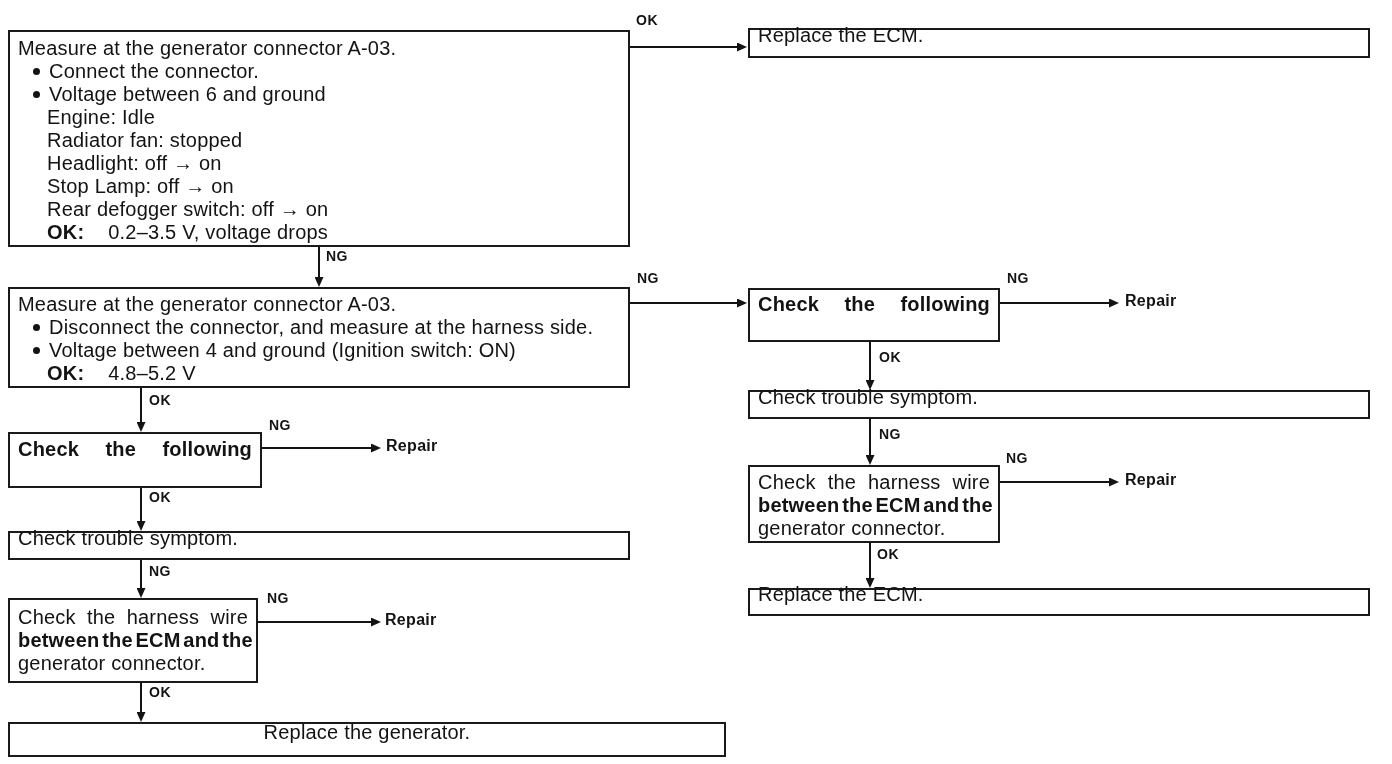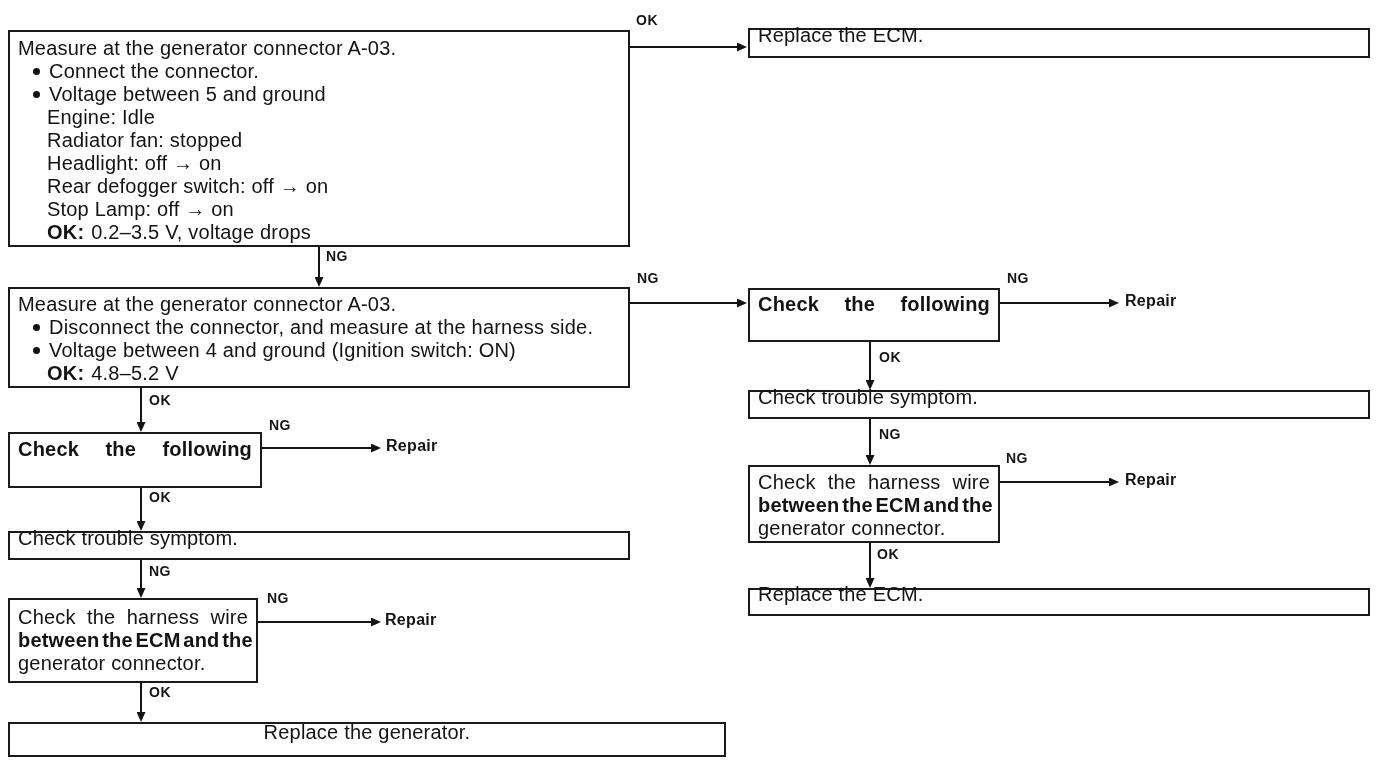--- a/index.html
+++ b/index.html
@@ -12,21 +12,21 @@
     position:absolute; box-sizing:border-box; background:#fff;
     border:2px solid #1a1a1a; font-size:20px; line-height:23px;
     padding:5px 8px; letter-spacing:0.2px;
   }
   .single { display:flex; align-items:center; padding-top:0; padding-bottom:15px; }
   .bold { font-weight:bold; }
   .ln { white-space:nowrap; }
   .fill { text-align:justify; text-align-last:justify; white-space:normal; }
   .tight { word-spacing:-3px;font-weight:bold; }
   .sub { padding-left:29px; }
-  .okv { margin-left:7px; }
+  .okv { margin-left:24px; }
   .bullet {
     display:inline-block; width:7px; height:7px; border-radius:50%;
     background:#131313; margin:0 9px 2px 15px; vertical-align:middle;
   }
   .lbl { position:absolute; font-size:14px; font-weight:600; letter-spacing:0.5px; }
   .repair { position:absolute; font-size:16px; font-weight:bold; letter-spacing:0.3px; }
 
   
   #b1 { left:8px;   top:30px;  width:622px; height:217px; }
   #b2 { left:8px;   top:287px; width:622px; height:101px; padding-top:4px; }
@@ -87,26 +87,26 @@
       <line x1="141" y1="488" x2="141" y2="522" marker-end="url(#ah)"></line>
       <line x1="141" y1="560" x2="141" y2="589" marker-end="url(#ah)"></line>
       <line x1="258" y1="622" x2="372" y2="622" marker-end="url(#ah)"></line>
       <line x1="141" y1="683" x2="141" y2="713" marker-end="url(#ah)"></line>
     </g>
   </svg>
 
   <div class="box" id="b1">
     <div class="ln">Measure at the generator connector A-03.</div>
     <div class="ln"><span class="bullet"></span><span>Connect the connector.</span></div>
-    <div class="ln"><span class="bullet"></span><span>Voltage between 5 and ground</span></div>
+    <div class="ln"><span class="bullet"></span><span>Voltage between 6 and ground</span></div>
     <div class="ln sub">Engine: Idle</div>
     <div class="ln sub">Radiator fan: stopped</div>
     <div class="ln sub">Headlight: off → on</div>
+    <div class="ln sub">Stop Lamp: off → on</div>
     <div class="ln sub">Rear defogger switch: off → on</div>
-    <div class="ln sub">Stop Lamp: off → on</div>
     <div class="ln sub"><span class="bold">OK:</span><span class="okv">0.2–3.5 V, voltage drops</span></div>
   </div>
 
   <div class="box" id="b2">
     <div class="ln">Measure at the generator connector A-03.</div>
     <div class="ln"><span class="bullet"></span><span>Disconnect the connector, and measure at the harness side.</span></div>
     <div class="ln"><span class="bullet"></span><span>Voltage between 4 and ground (Ignition switch: ON)</span></div>
     <div class="ln sub"><span class="bold">OK:</span><span class="okv">4.8–5.2 V</span></div>
   </div>
 

